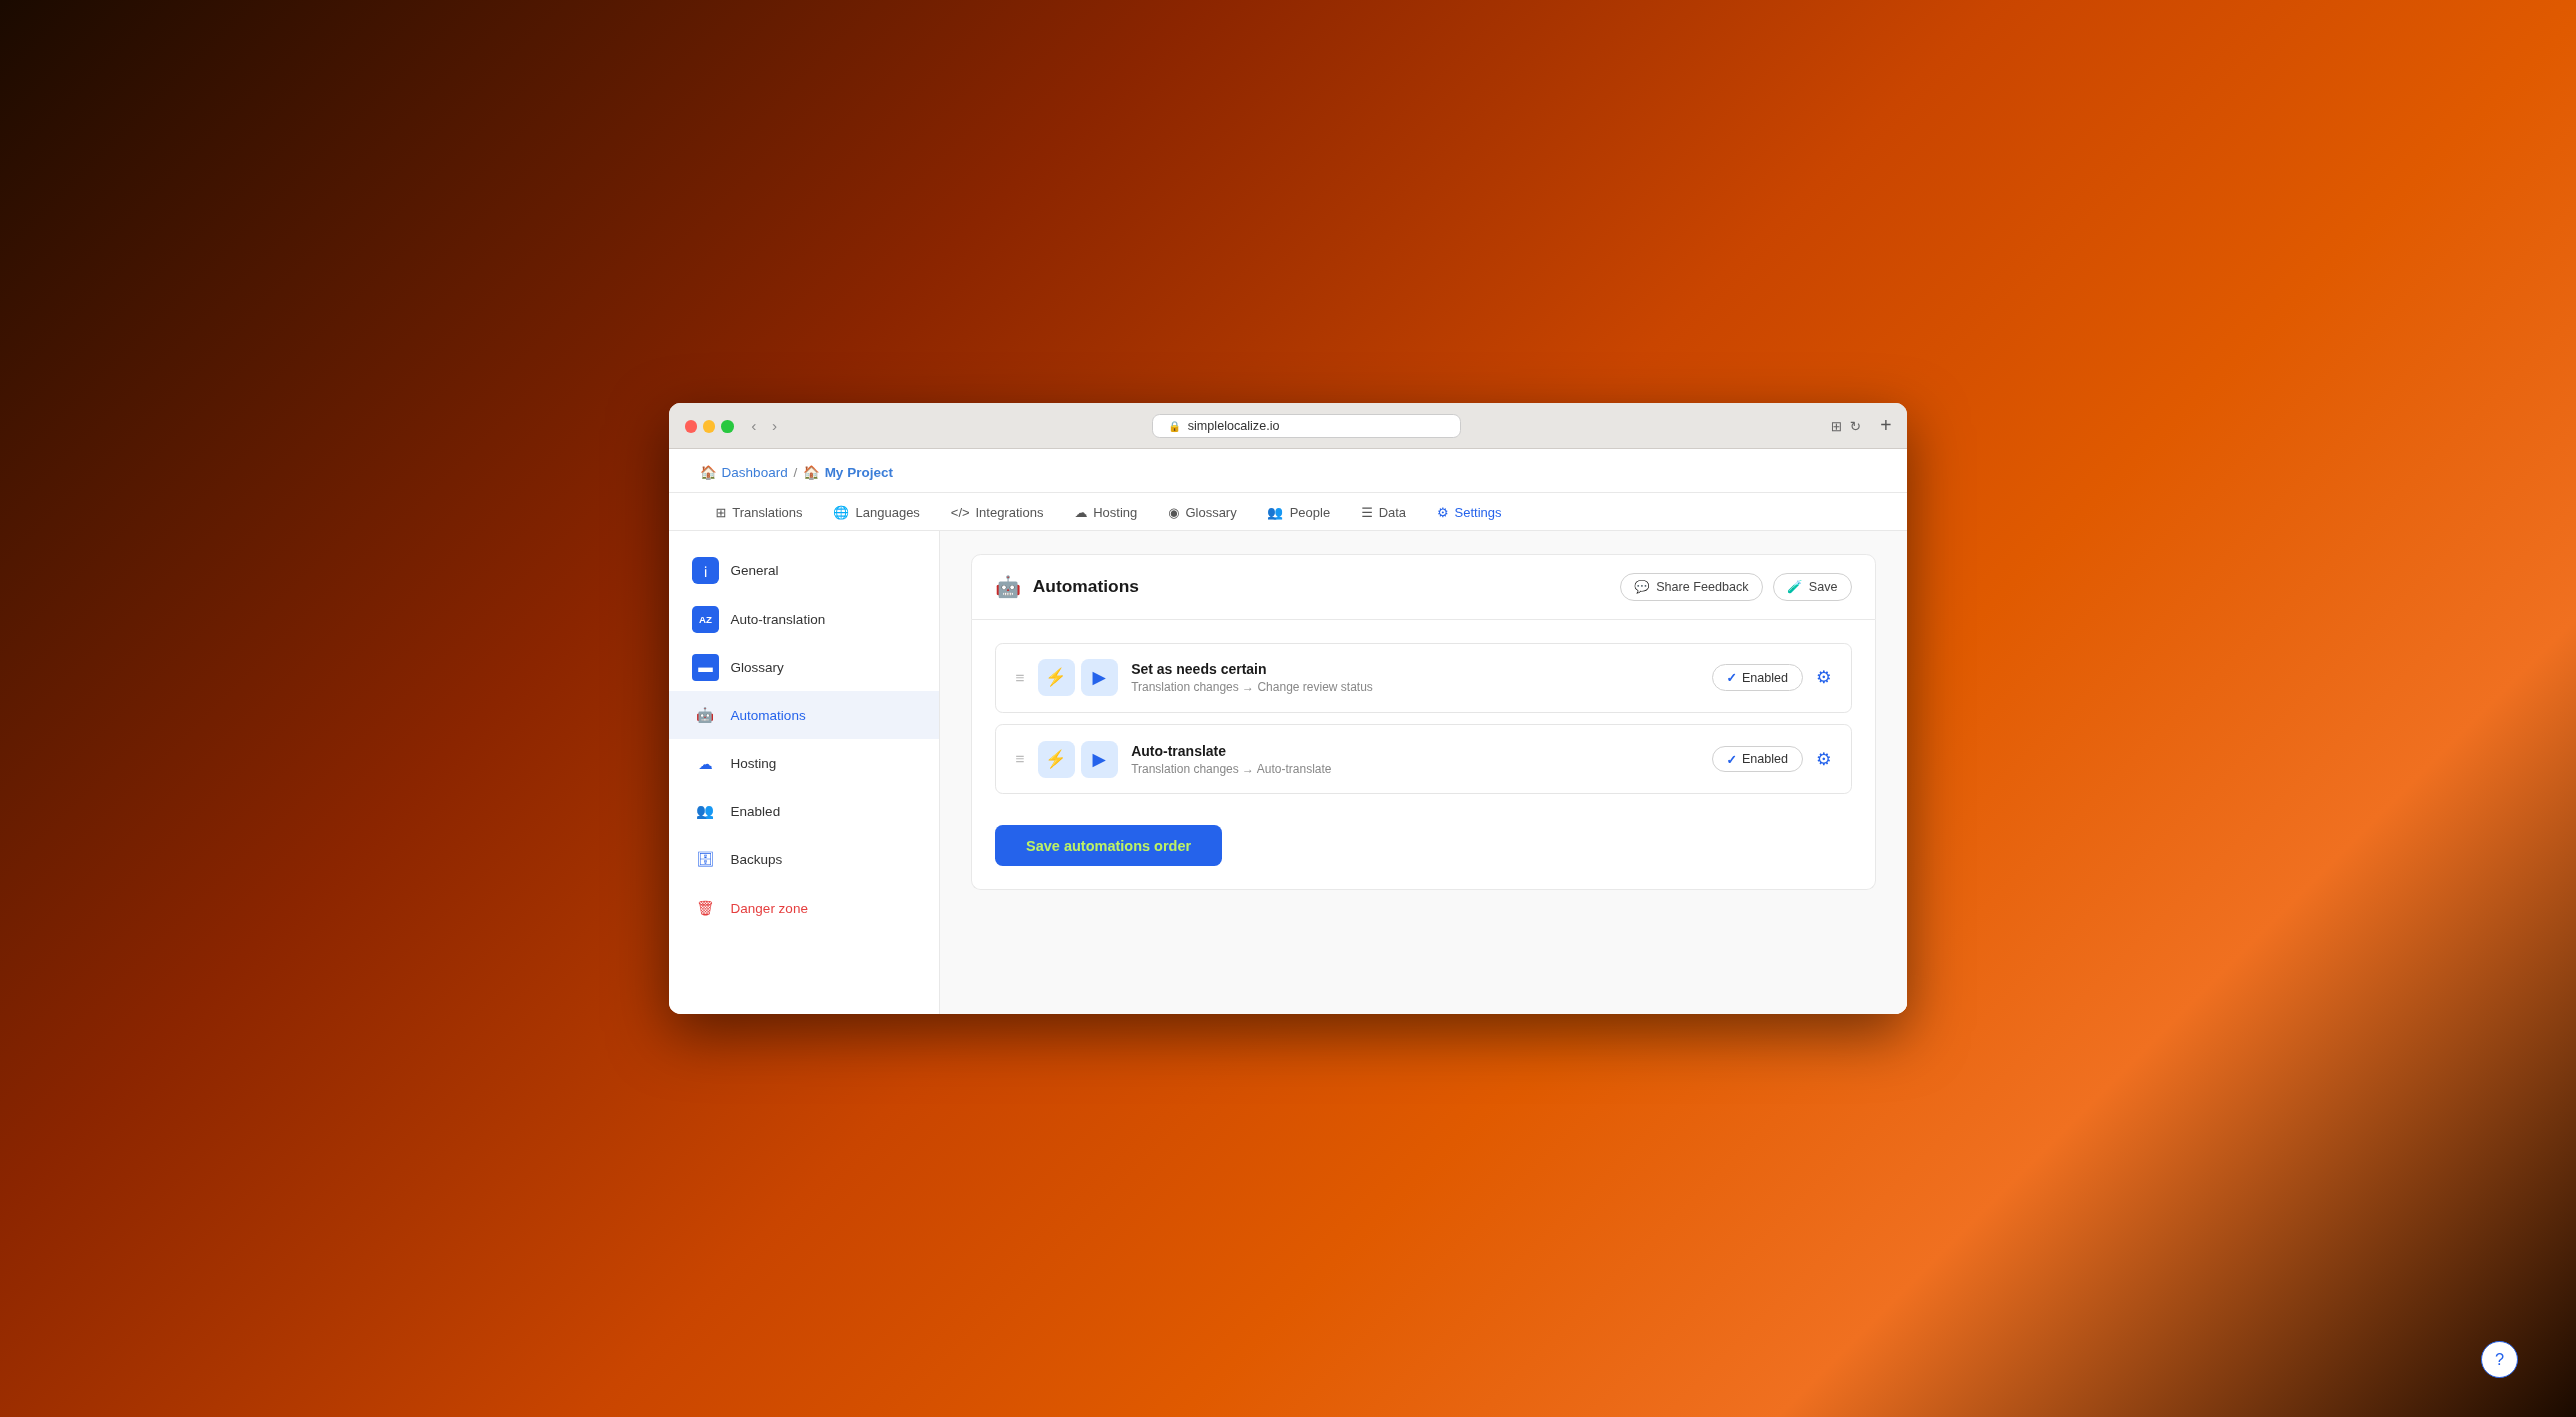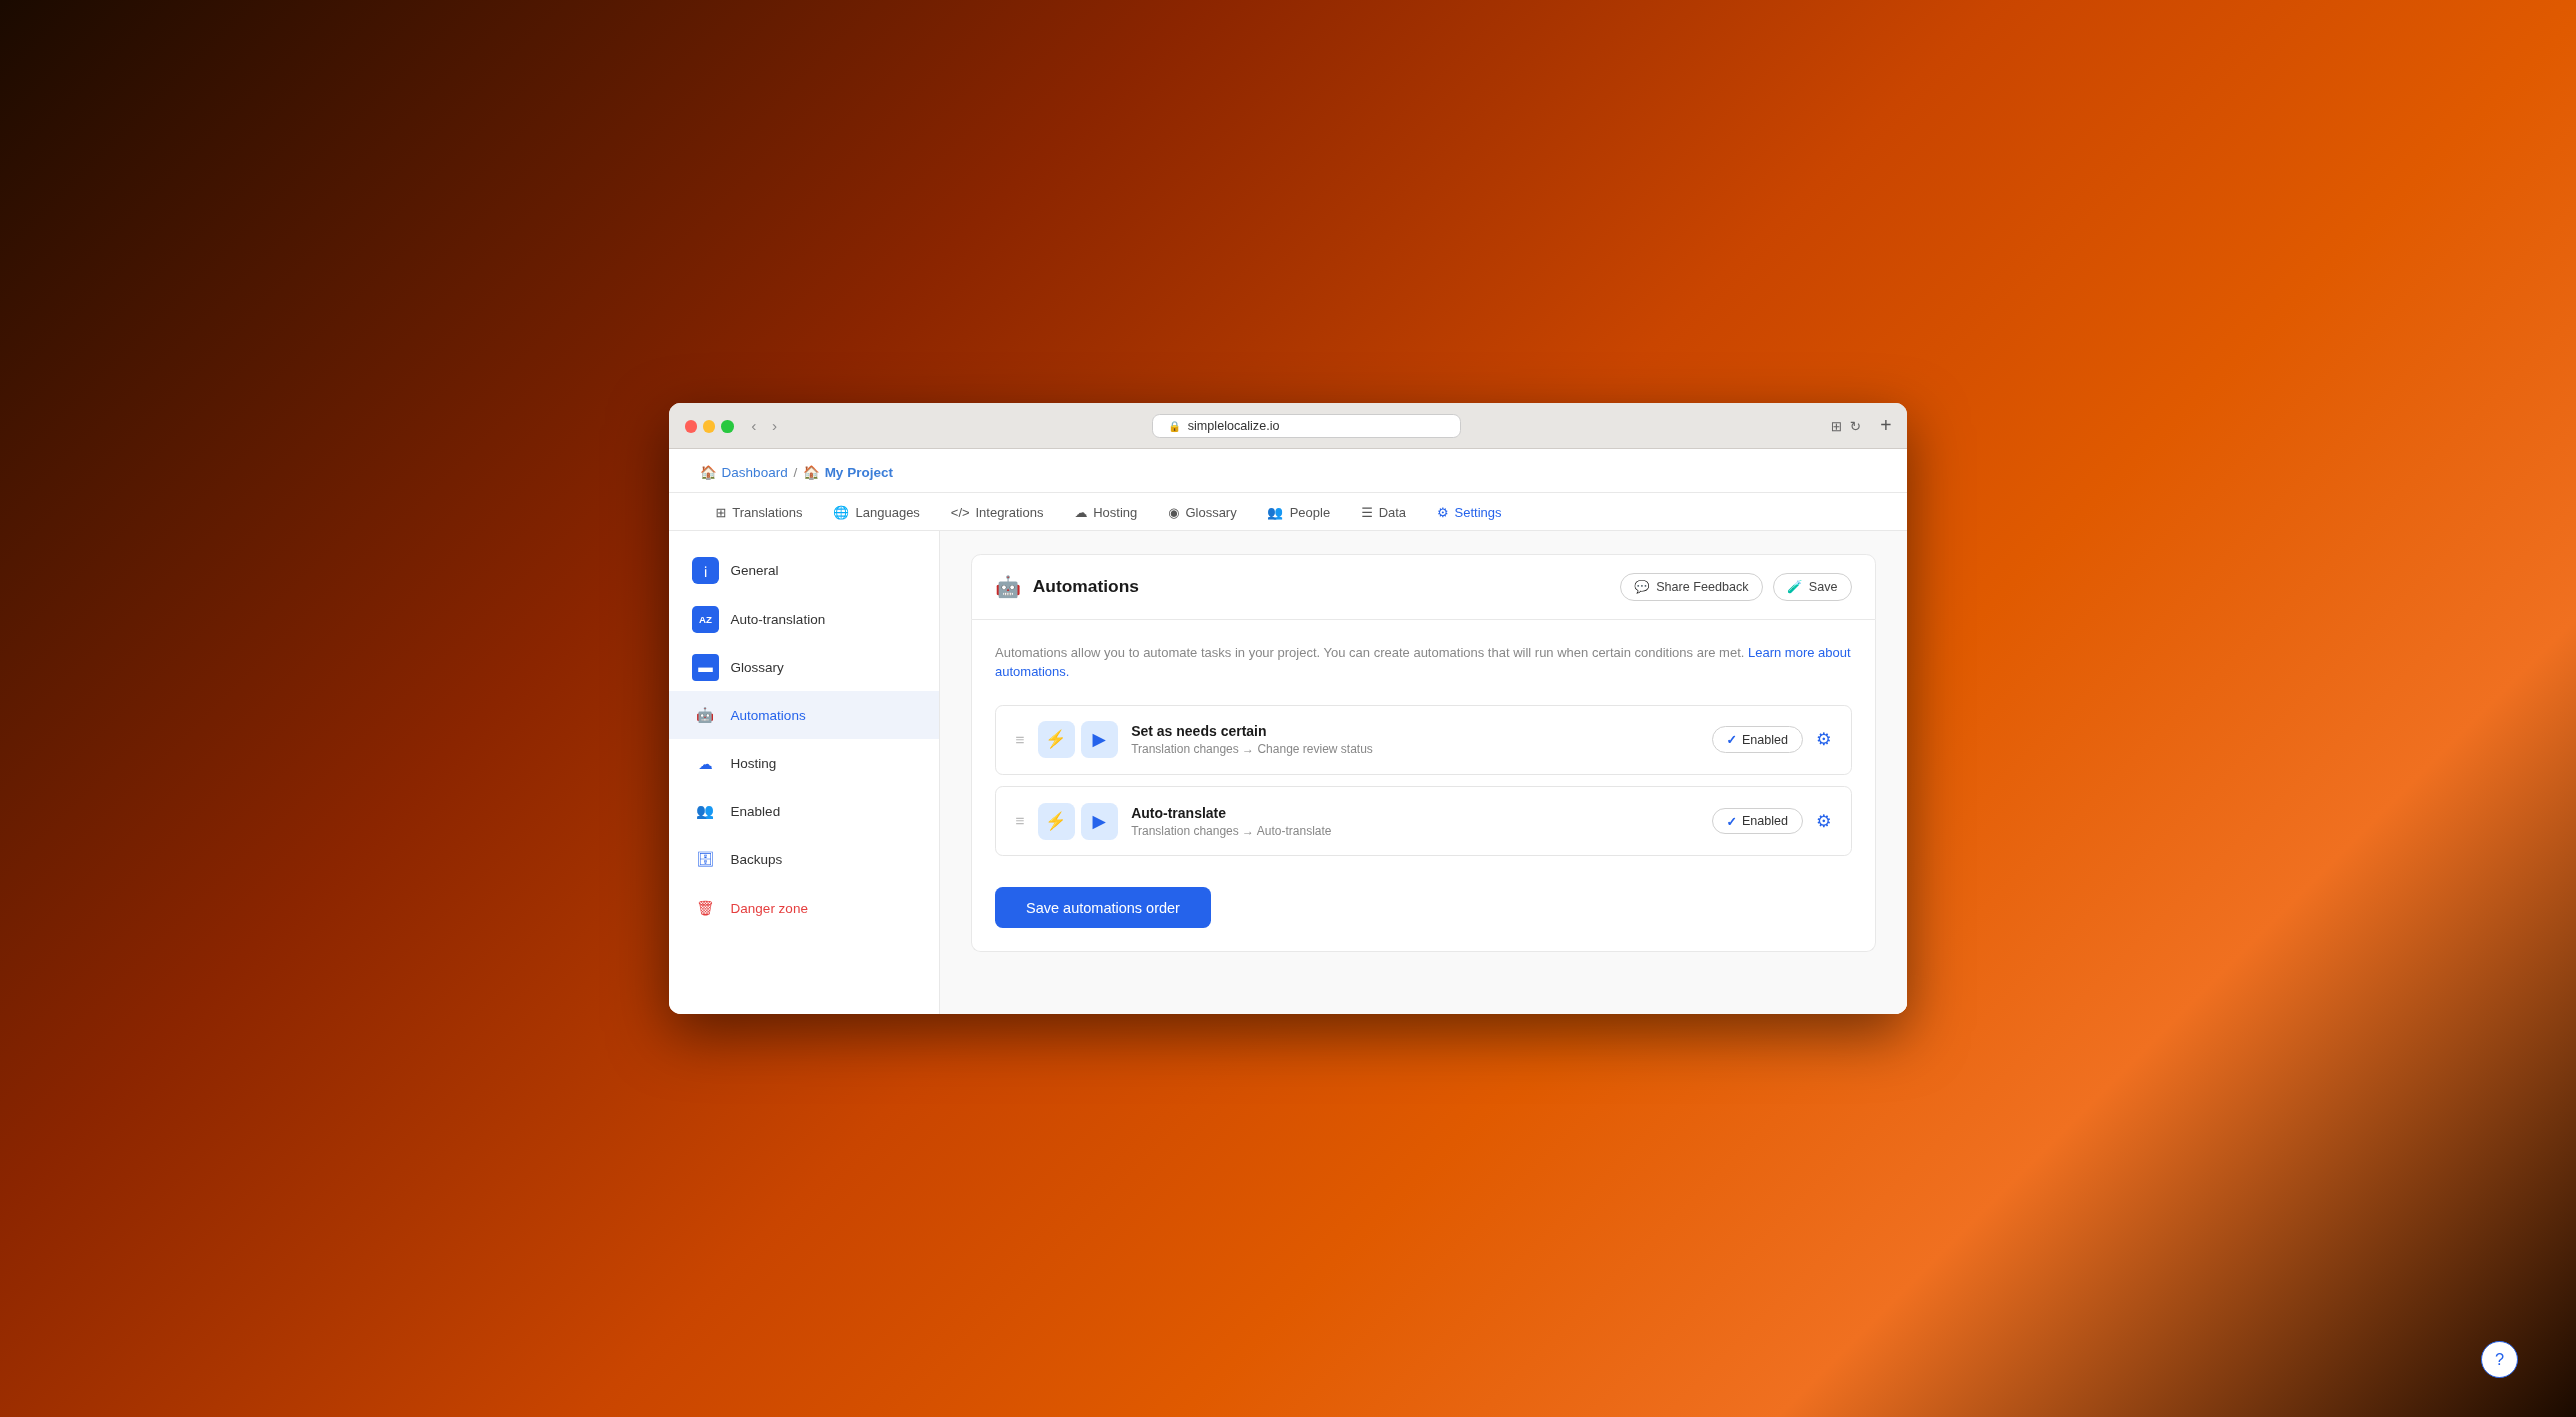--- a/index.html
+++ b/index.html
@@ -342,26 +342,26 @@
     .enabled-check { color: #2563eb; font-weight: bold; }
     .gear-btn {
       background: none;
       border: none;
       cursor: pointer;
       color: #2563eb;
       font-size: 17.4px;
     }
     .save-order-btn {
       background: #2563eb;
-      color: #ffffff;
+      color: #bef264;
       border: none;
       border-radius: 7.7px;
       padding: 12.6px 31px;
       font-size: 14.5px;
-      font-weight: 400;
+      font-weight: 700;
       cursor: pointer;
       margin-top: 19.3px;
     }
     .help-bubble {
       position: fixed;
       bottom: 39px;
       right: 58px;
       width: 37px;
       height: 37px;
       border-radius: 50%;
@@ -506,24 +506,20 @@
             <button class="btn-beta">
               <span>🧪</span>
               <span>Save</span>
             </button>
           </div>
         </div>
 
         <div class="content-body">
 
 
-          <p class="automations-desc">
-            <span>Automations allow you to automate tasks in your project. You can create automations that will run when certain conditions are met.</span>
-            <a href="#">Learn more about automations.</a>
-          </p>
 
           <div class="automation-card">
             <span class="drag-handle">≡</span>
             <div class="automation-icons">
               <div class="auto-icon">⚡</div>
               <div class="auto-icon play">▶</div>
             </div>
             <div class="automation-info">
               <div class="automation-name">Set as needs certain</div>
               <div class="automation-flow">

